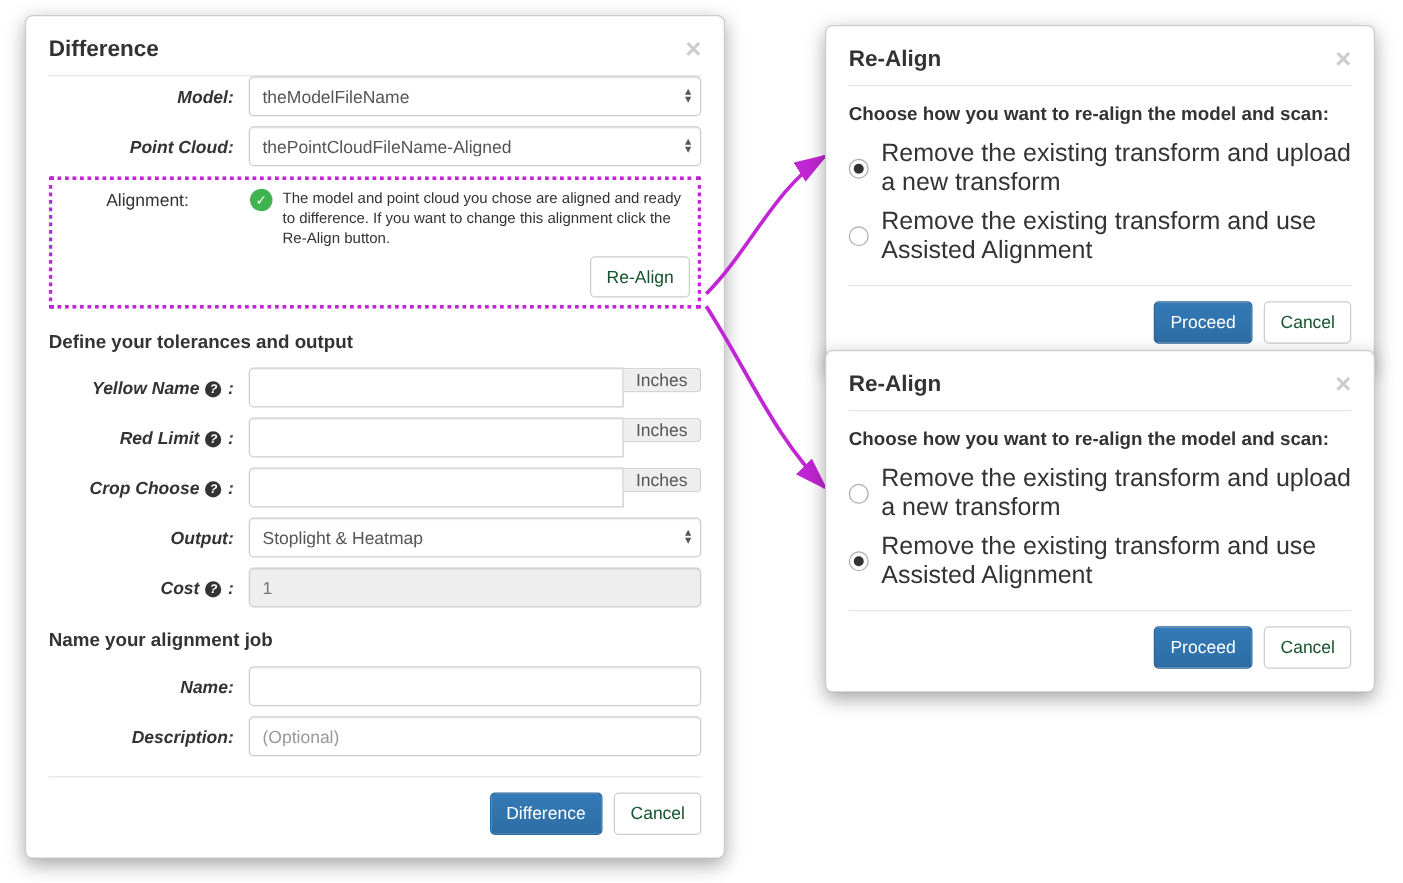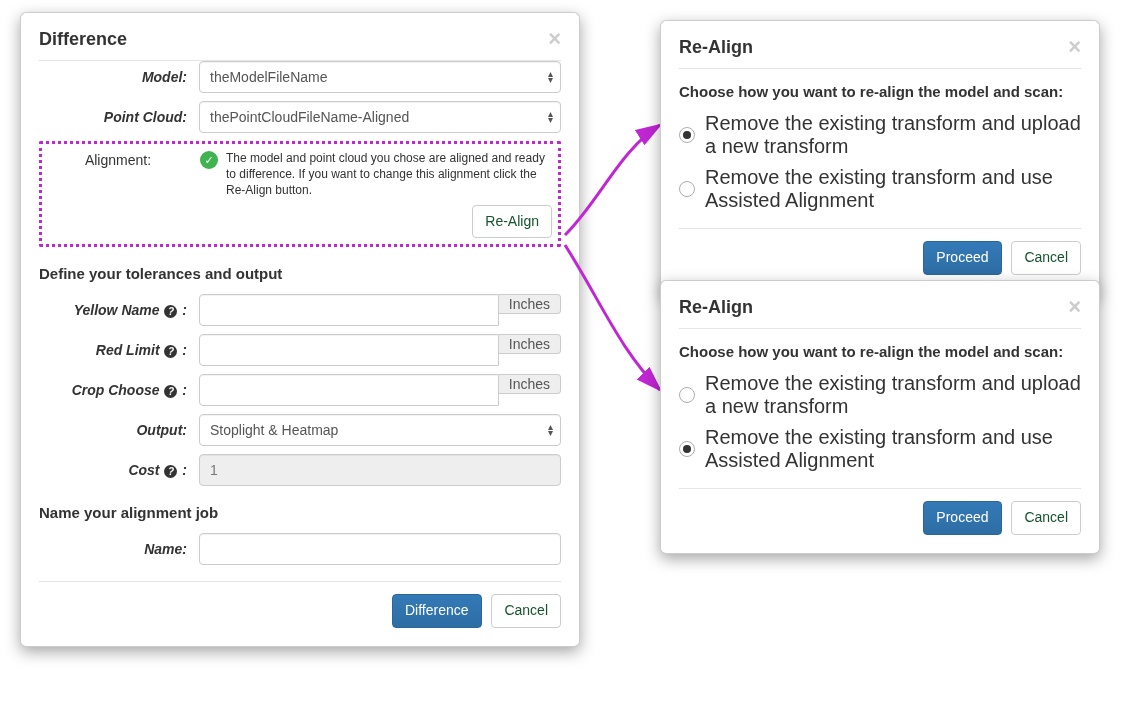--- a/index.html
+++ b/index.html
@@ -335,20 +335,26 @@
 
   <div class="section-heading">Name your alignment job</div>
 
   <div class="form-row">
     <div class="form-label">Name:</div>
     <div class="form-control-wrap">
       <input class="form-control" style="">
     </div>
   </div>
 
+  <div class="form-row">
+    <div class="form-label">Description:</div>
+    <div class="form-control-wrap">
+      <input class="form-control" placeholder="(Optional)" style="">
+    </div>
+  </div>
 
   <div class="modal-footer">
     <button class="btn btn-primary">Difference</button>
     <button class="btn btn-default">Cancel</button>
   </div>
 </div>
 
 <svg class="arrows-svg" viewBox="0 0 120 320">
   <defs>
     <marker id="ah" markerWidth="10" markerHeight="10" refX="8" refY="3" orient="auto">

